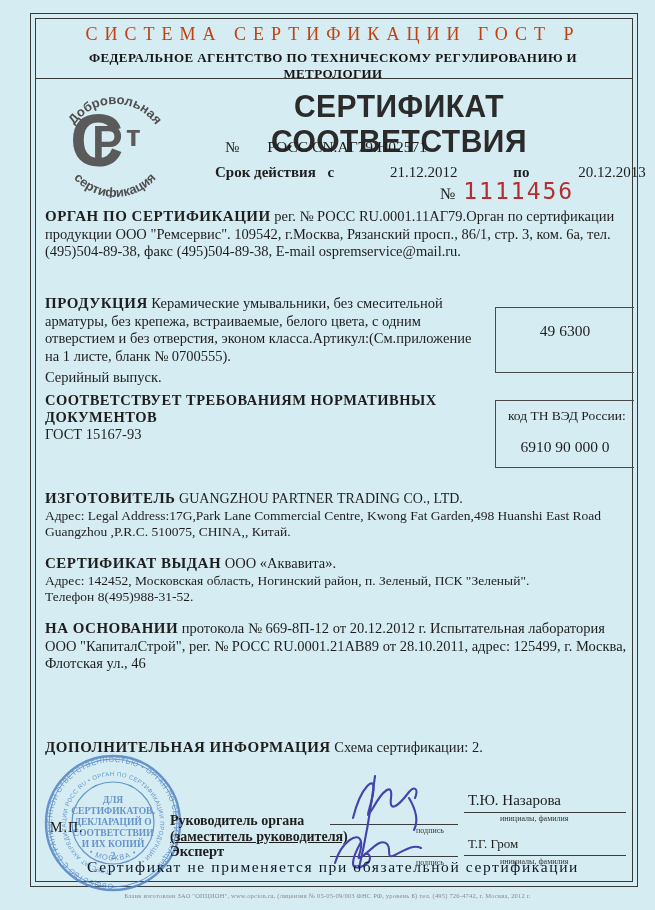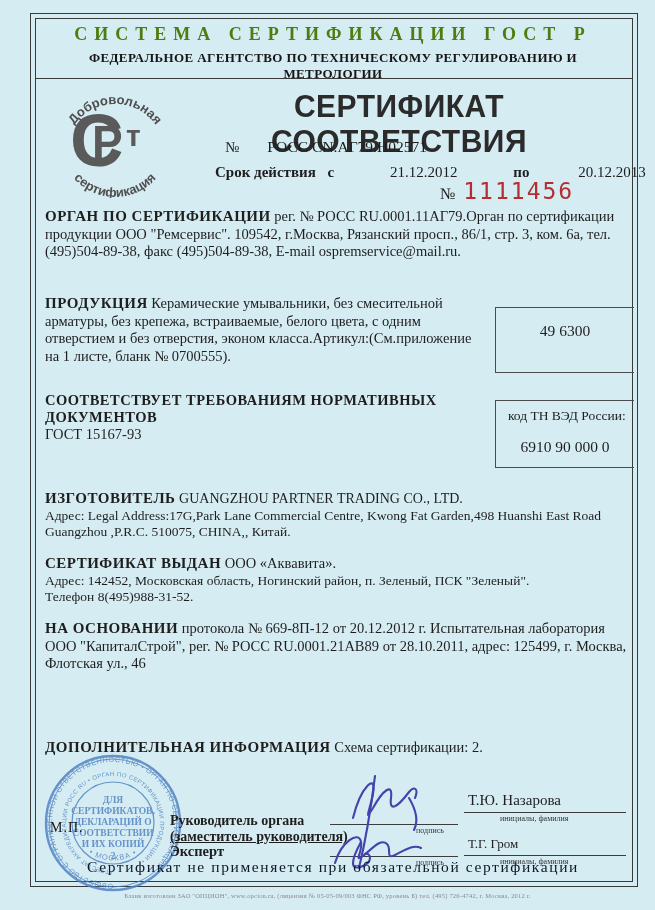--- a/index.html
+++ b/index.html
@@ -6,21 +6,21 @@
   body{
     width:655px;height:910px;position:relative;overflow:hidden;
     background:#d6ecf3;
     font-family:"Liberation Serif", serif;
     color:#1e1e1e;
   }
   .abs{position:absolute;}
   
   .frame-outer{left:30px;top:13px;width:606px;height:872px;border:1.6px solid #3a3a3a;}
   .frame-inner{left:4px;top:4px;right:4px;bottom:4px;position:absolute;border:1px solid #3a3a3a;}
-  .hdr-line1{left:40px;top:24px;width:586px;text-align:center;font-weight:bold;font-size:18px;letter-spacing:7px;color:#4d7c0f;}
+  .hdr-line1{left:40px;top:24px;width:586px;text-align:center;font-weight:normal;font-size:18px;letter-spacing:7px;color:#c2410c;}
   .hdr-line2{left:40px;top:50px;width:586px;text-align:center;font-weight:bold;font-size:13px;letter-spacing:0.4px;color:#161616;}
   .hdr-sep{left:35px;top:78px;width:597px;border-top:1.4px solid #3a3a3a;height:0;}
   .doc-title{left:168px;top:90px;width:462px;text-align:center;font-family:"Liberation Sans",sans-serif;font-weight:700;font-size:30px;letter-spacing:0.5px;color:#2b2b2b;transform:scaleY(1.04);}
   .row-no{left:225px;top:138px;font-size:15px;}
   .row-no .val{margin-left:28px;font-size:15.5px;}
   .row-term{left:215px;top:164px;font-size:15px;font-weight:bold;}
   .row-term .d{font-weight:normal;}
   .blank-no{left:440px;top:178px;font-size:16px;}
   .blank-no .num{font-family:"DejaVu Sans Mono",monospace;font-size:23px;color:#b32f2f;letter-spacing:2px;margin-left:8px;}
   .label{font-weight:bold;font-size:15px;letter-spacing:0.5px;}
@@ -87,20 +87,21 @@
 </div>
 
 <div class="abs sec body-txt" style="top:207px;width:585px;">
   <span class="label">ОРГАН ПО СЕРТИФИКАЦИИ</span>
   <span>рег. № РОСС RU.0001.11АГ79.Орган по сертификации продукции ООО "Ремсервис". 109542, г.Москва, Рязанский просп., 86/1, стр. 3, ком. 6а, тел. (495)504-89-38, факс (495)504-89-38, E-mail ospremservice@mail.ru.</span>
 </div>
 
 <div class="abs sec body-txt" style="top:294px;width:442px;">
   <span class="label">ПРОДУКЦИЯ</span>
   <span>Керамические умывальники, без смесительной арматуры, без крепежа, встраиваемые, белого цвета, с одним отверстием и без отверстия, эконом класса.Артикул:(См.приложение на 1 листе, бланк № 0700555).</span>
+  <div style="margin-top:3px;">Серийный выпуск.</div>
 </div>
 
 <div class="abs code-box" style="top:307px;height:64px;">
   <div class="cv">49 6300</div>
 </div>
 
 <div class="abs sec" style="top:392px;width:450px;">
   <div class="label" style="font-size:14.5px;">СООТВЕТСТВУЕТ ТРЕБОВАНИЯМ НОРМАТИВНЫХ ДОКУМЕНТОВ</div>
   <div class="body-txt">ГОСТ 15167-93</div>
 </div>

